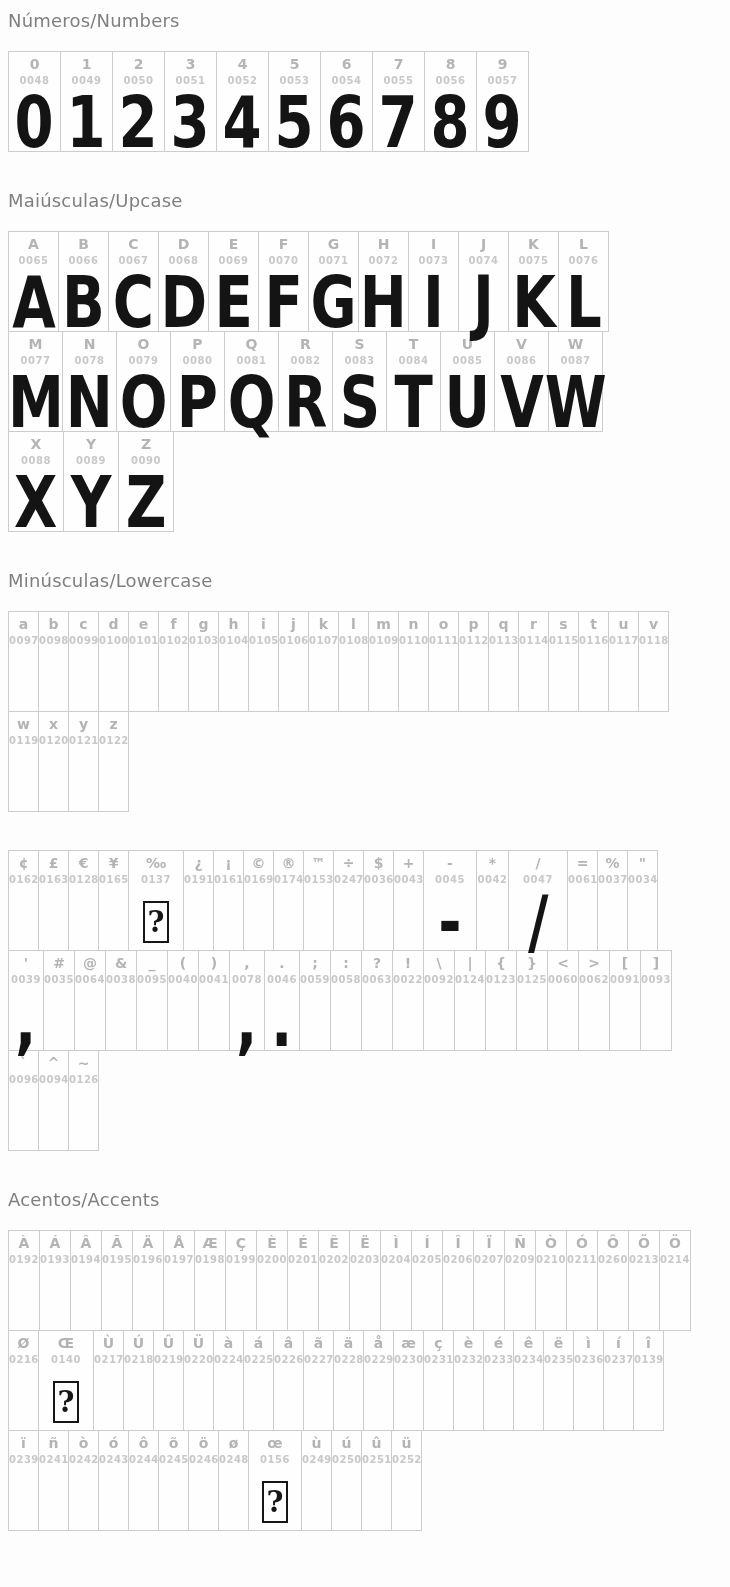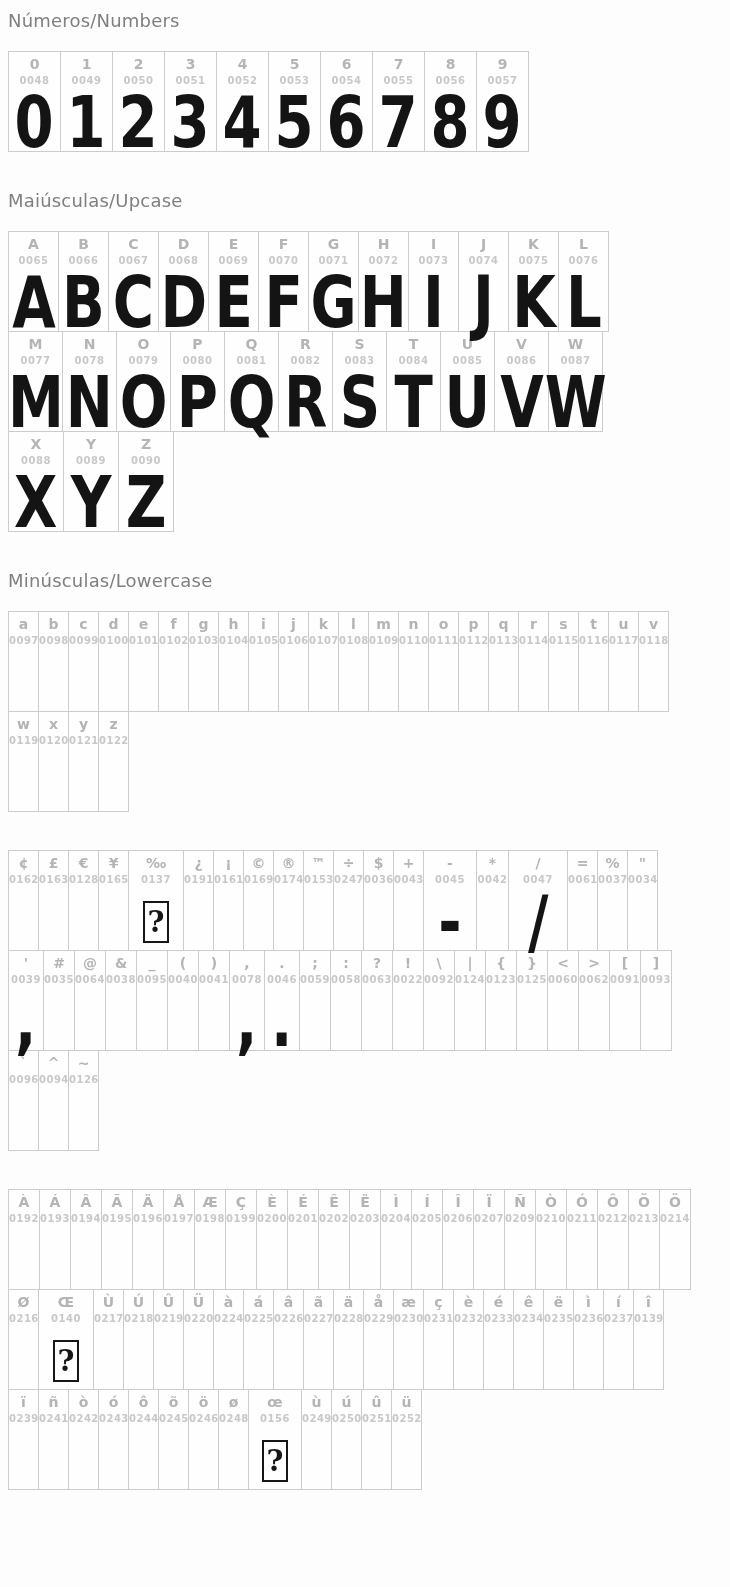--- a/index.html
+++ b/index.html
@@ -728,20 +728,21 @@
             <div class="glyph"></div>
           </div>
           <div class="cell" style="width: 29px;">
             <div class="char">~</div>
             <div class="code">0126</div>
             <div class="glyph"></div>
           </div>
         </div>
       </section>
       <section class="section">
+        <h2 class="section-title">Acentos/Accents</h2>
         <div class="row">
           <div class="cell" style="width: 30px;">
             <div class="char">À</div>
             <div class="code">0192</div>
             <div class="glyph"></div>
           </div>
           <div class="cell" style="width: 30px;">
             <div class="char">Á</div>
             <div class="code">0193</div>
             <div class="glyph"></div>
@@ -826,21 +827,21 @@
             <div class="code">0210</div>
             <div class="glyph"></div>
           </div>
           <div class="cell" style="width: 30px;">
             <div class="char">Ó</div>
             <div class="code">0211</div>
             <div class="glyph"></div>
           </div>
           <div class="cell" style="width: 30px;">
             <div class="char">Ô</div>
-            <div class="code">0212</div>
+            <div class="code">0260</div>
             <div class="glyph"></div>
           </div>
           <div class="cell" style="width: 30px;">
             <div class="char">Õ</div>
             <div class="code">0213</div>
             <div class="glyph"></div>
           </div>
           <div class="cell" style="width: 30px;">
             <div class="char">Ö</div>
             <div class="code">0214</div>

